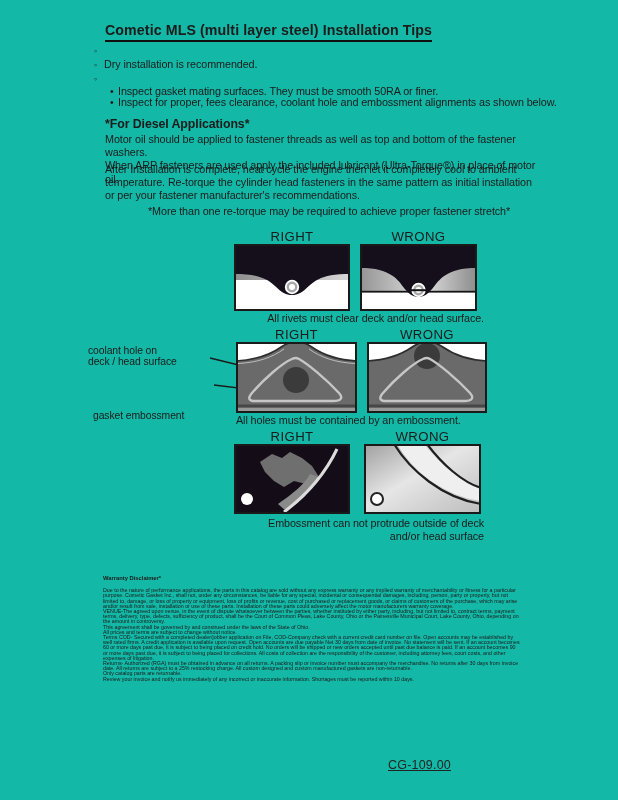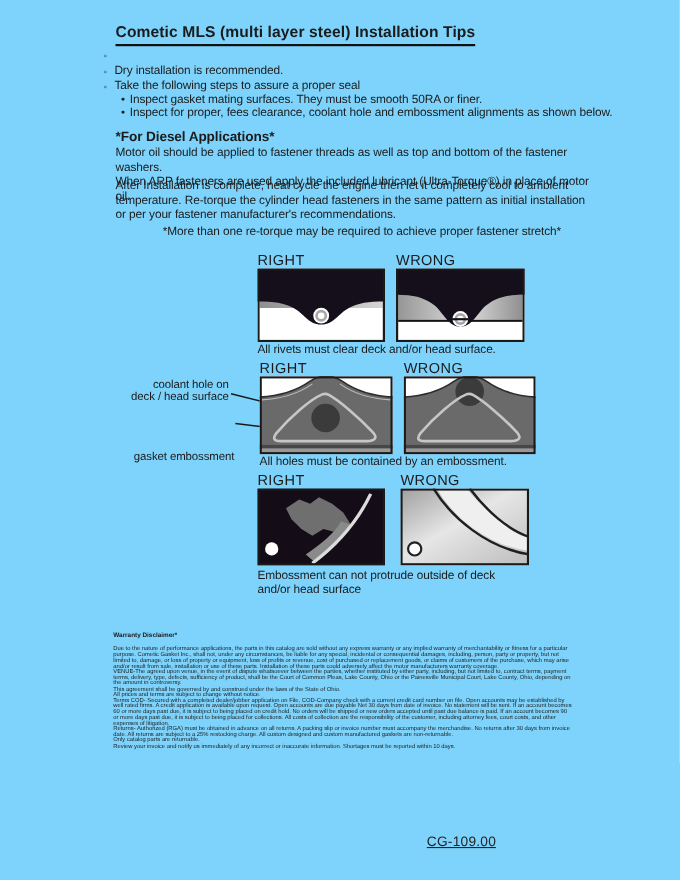--- a/index.html
+++ b/index.html
@@ -1,40 +1,40 @@
 <!DOCTYPE html>
 <html><head>
 <meta charset="utf-8">
 <style>
   html,body{margin:0;padding:0;background:#e8e8e8;}
   .page{
-    position:relative;width:618px;height:800px;background:#7dd3fc;
+    position:relative;width:618px;height:800px;background:#14b8a6;
     font-family:"Liberation Sans","DejaVu Sans",sans-serif;color:#1b1b1b;
     overflow:hidden;margin:0 auto;
   }
   .abs{position:absolute;}
   .title{
     left:105px;top:22px;font-size:14.2px;font-weight:bold;letter-spacing:0.1px;
     border-bottom:2px solid #101010;padding-bottom:2px;display:inline-block;
   }
   .bullets{left:94px;top:44px;width:480px;font-size:10.8px;letter-spacing:-0.1px;}
   .b-row{display:flex;line-height:13.9px;}
   .b-row.sub{margin-left:16px;line-height:10.9px;}
   .b-mark{width:10px;flex:none;font-size:9px;position:relative;top:1px;}
   .b-row.sub .b-mark{width:8px;font-size:10.5px;top:0;}
   .diesel-h{left:105px;top:117px;font-size:12.4px;font-weight:bold;letter-spacing:-0.1px;}
   .para{font-size:10.8px;line-height:13.2px;letter-spacing:-0.1px;white-space:pre-line;}
   .p1{left:105px;top:133px;width:445px;}
   .p2{left:105px;top:163px;width:445px;}
   .note{left:105px;top:205px;font-size:10.8px;letter-spacing:-0.1px;margin-left:43px;}
-  .dg-label{font-size:13.2px;letter-spacing:0.4px;}
-  .dg-caption{font-size:10.8px;line-height:12.6px;letter-spacing:-0.1px;white-space:pre-line;}
+  .dg-label{font-size:13.2px;letter-spacing:0.4px;text-align:center;}
+  .dg-caption{font-size:10.8px;line-height:12.6px;letter-spacing:-0.1px;white-space:pre-line;text-align:right;}
   .dg-caption.center{text-align:left;}
   .dg-img{display:block;}
-  .side-label{font-size:10.4px;line-height:11px;letter-spacing:-0.1px;text-align:right;white-space:pre-line;}
+  .side-label{font-size:10.4px;line-height:11px;letter-spacing:-0.1px;white-space:pre-line;}
   .disc{left:103px;top:576px;width:417px;font-size:5.3px;line-height:5.2px;}
   .disc-h{font-weight:bold;font-size:5.8px;margin:0 0 7px 0;}
   .disc p{margin:0;white-space:pre-line;}
   .gap-a{margin-bottom:11.5px;}
   .gap-b{margin-bottom:19px;}
   .gap-c{margin-bottom:4px;}
   .gap-d{margin-bottom:10.5px;}
   .gap-e{margin-bottom:10px;}
   .code{left:388px;top:758px;font-size:12.5px;letter-spacing:0.2px;color:#232323;text-decoration:underline;}
 </style>
@@ -48,21 +48,20 @@
   <div class="abs bullets">
     <div class="b-row">
       <span class="b-mark">◦</span>
     </div>
     <div class="b-row">
       <span class="b-mark">◦</span>
       <span>Dry installation is recommended.</span>
     </div>
     <div class="b-row">
       <span class="b-mark">◦</span>
-      <span>Take the following steps to assure a proper seal</span>
     </div>
     <div class="b-row sub">
       <span class="b-mark">•</span>
       <span>Inspect gasket mating surfaces.  They must be smooth 50RA or finer.</span>
     </div>
     <div class="b-row sub">
       <span class="b-mark">•</span>
       <span>Inspect for proper, fees clearance, coolant hole and embossment alignments as shown below.</span>
     </div>
   </div>

